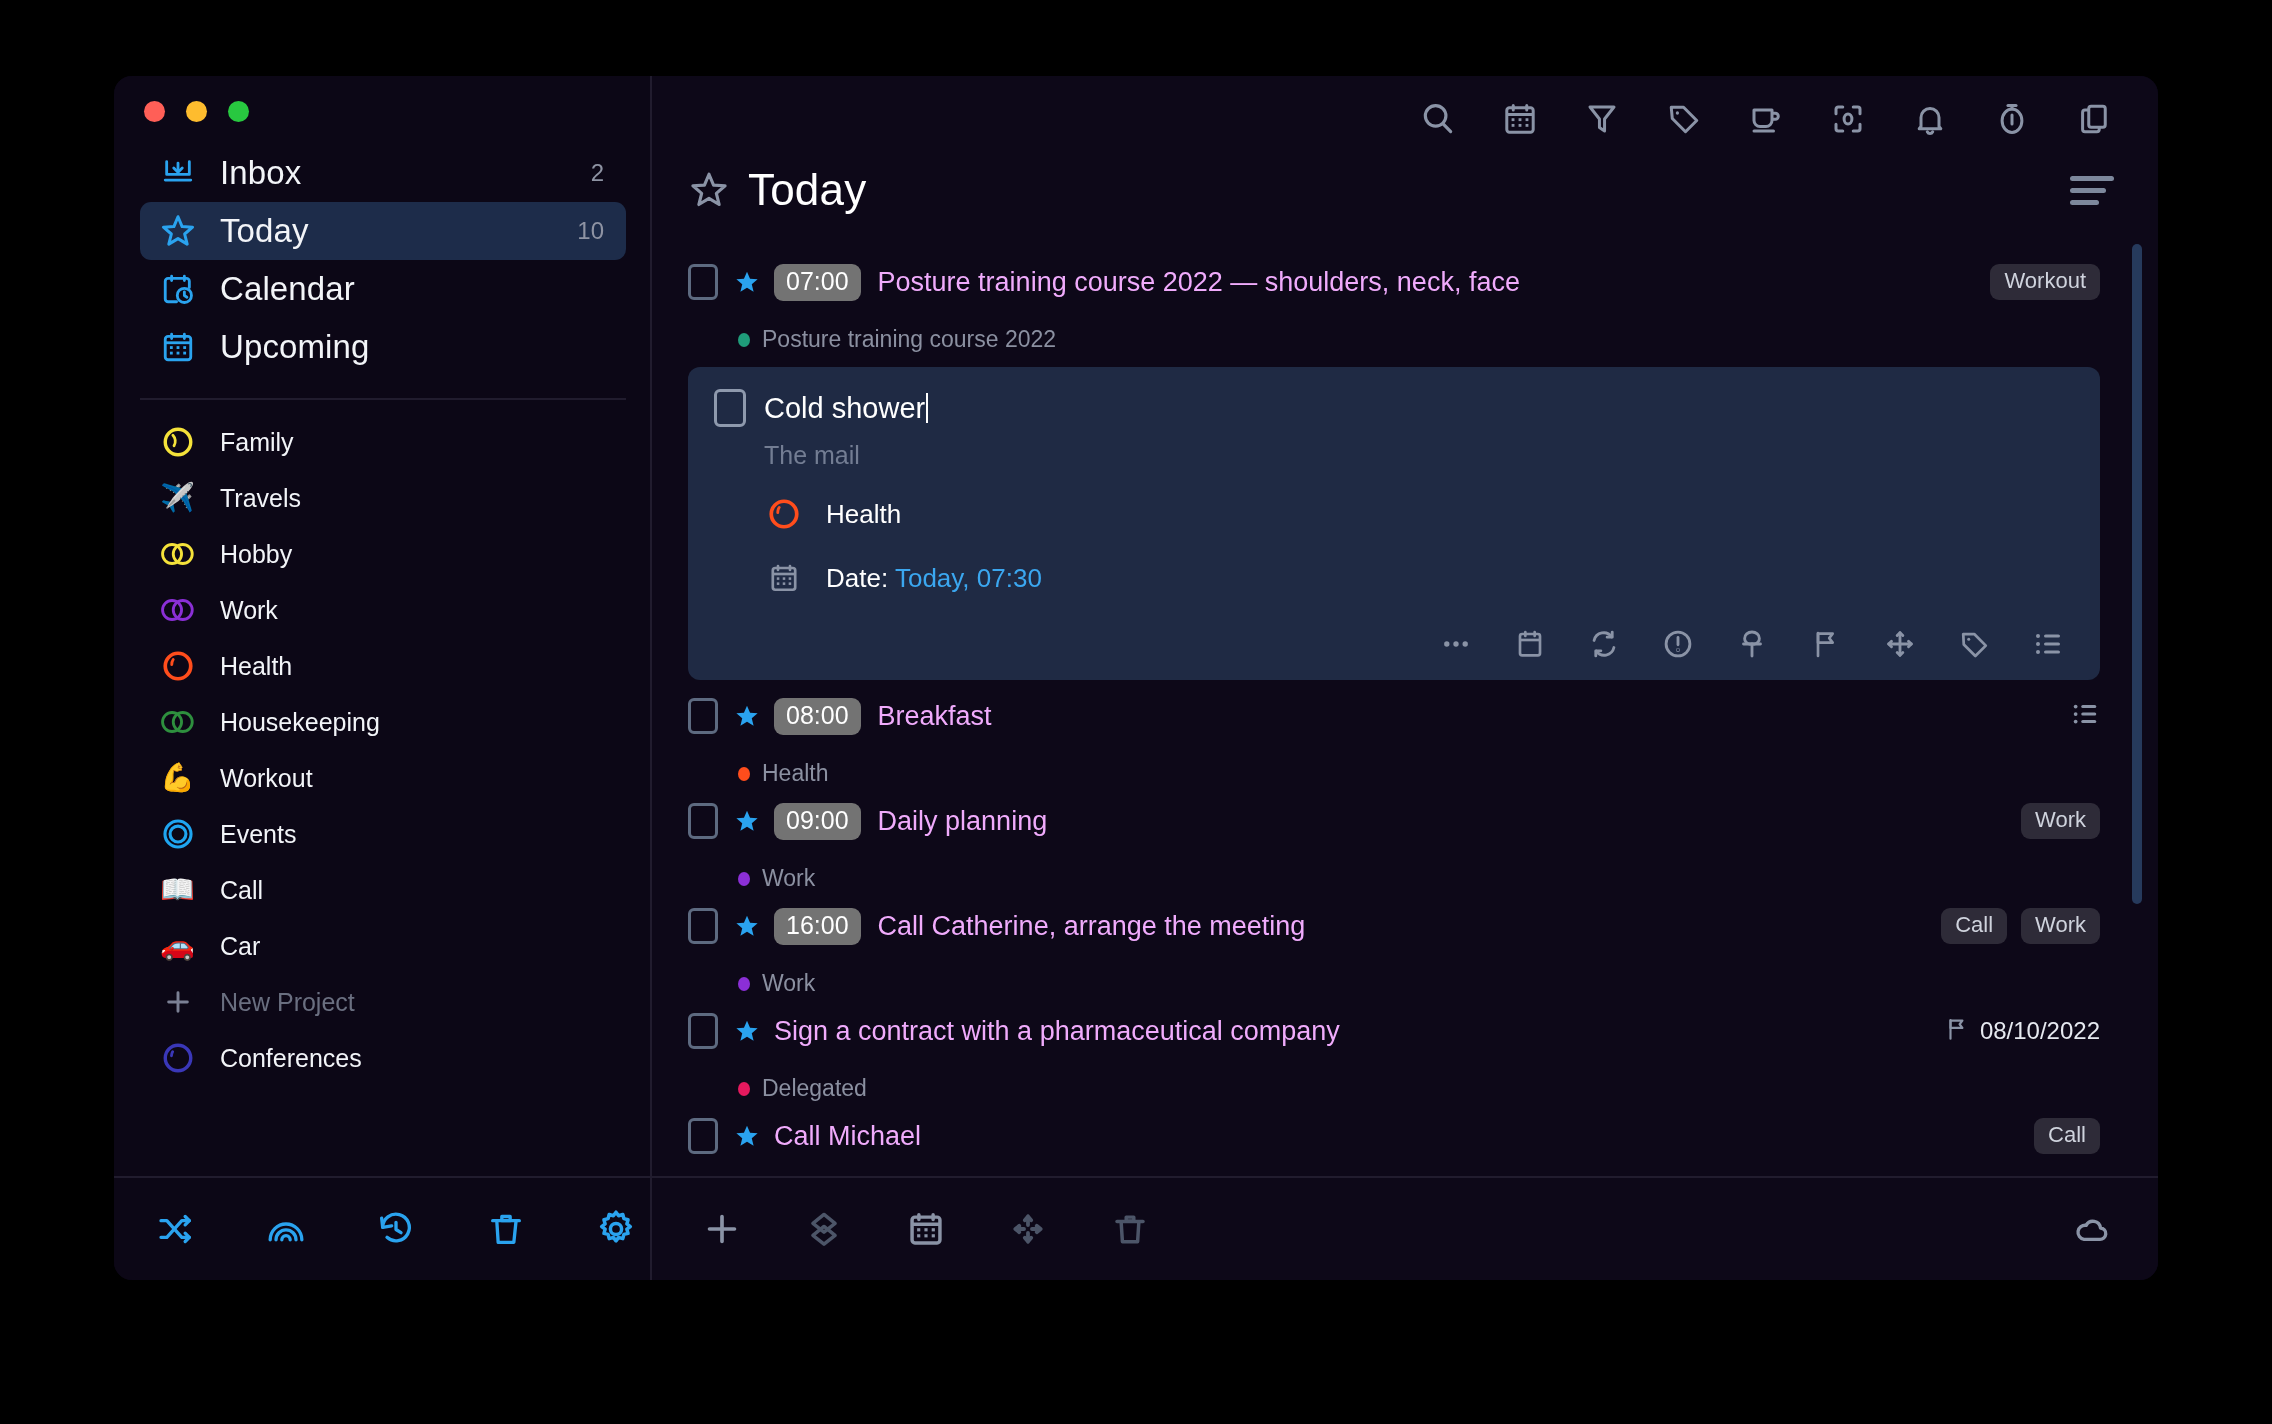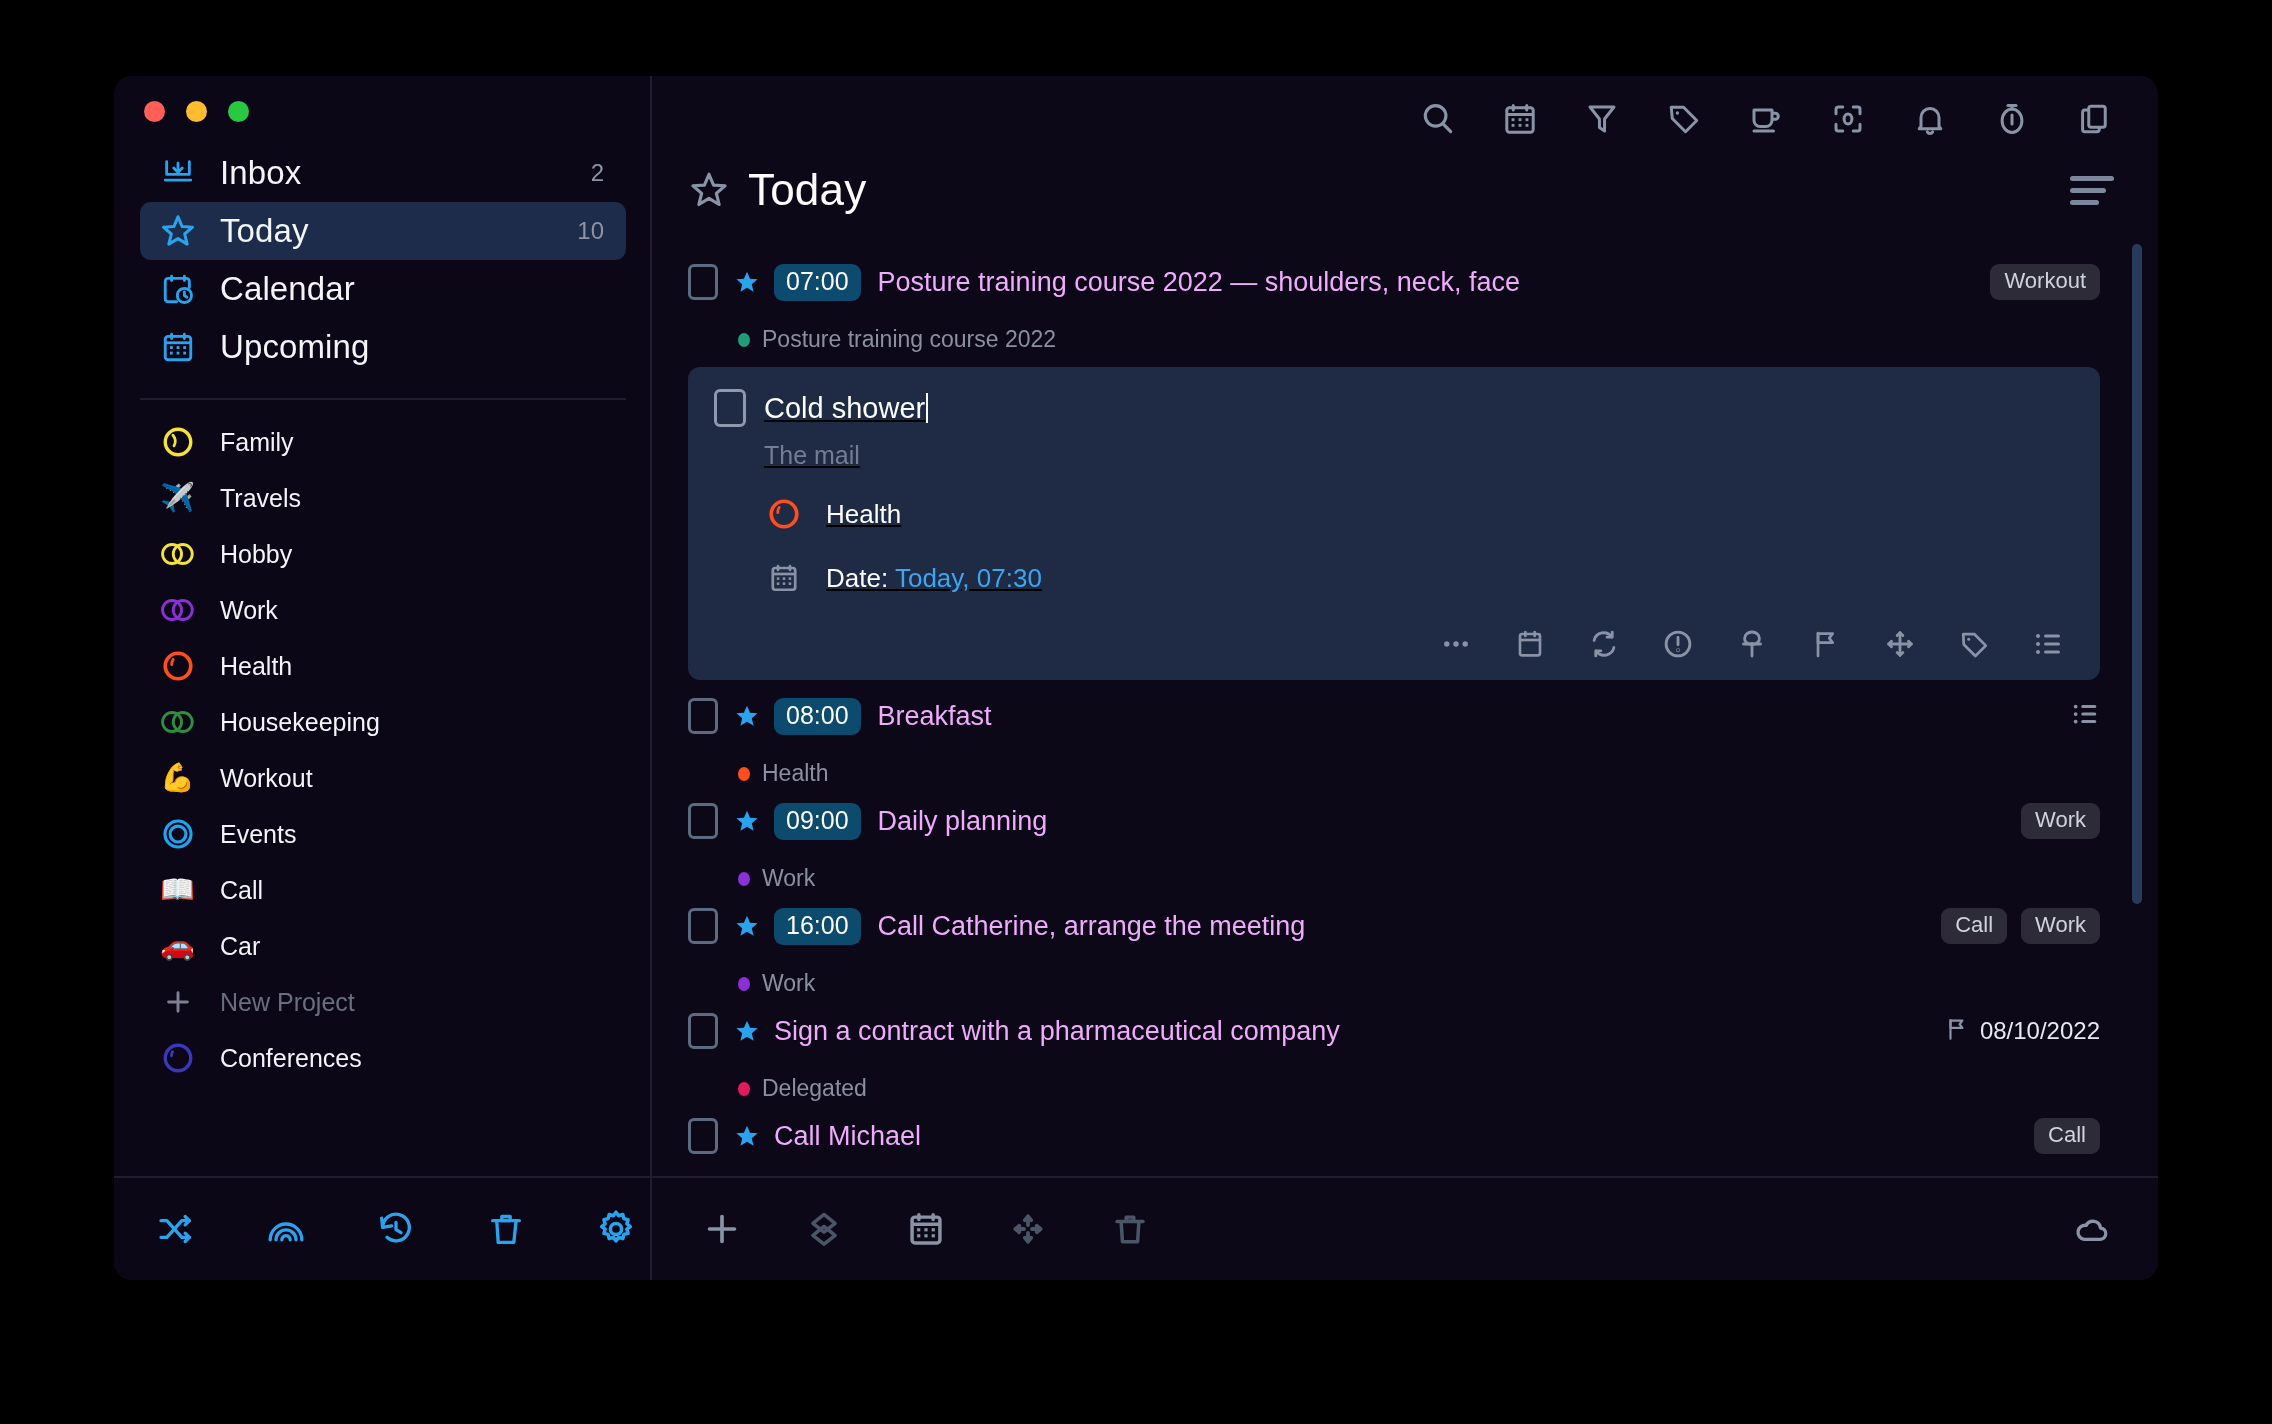--- a/index.html
+++ b/index.html
@@ -129,21 +129,21 @@
 
   .task-row { padding: 6px 0 4px 0; }
   .task-main { display: flex; align-items: center; min-height: 48px; }
   .checkbox {
     width: 30px; height: 36px; flex: 0 0 30px;
     border: 3px solid #5d6a80; border-radius: 6px;
     margin-right: 16px;
   }
   .star-ico { margin-right: 14px; display:flex; align-items:center; flex:0 0 auto; }
   .time-badge {
-    background: #0c4a6e; color: #ffffff;
+    background: #737373; color: #ffffff;
     font-size: 25px; border-radius: 9px;
     padding: 5px 12px 7px 12px;
     margin-right: 17px;
     line-height: 1;
   }
   .task-title { font-size: 27px; color: #f0abfc; white-space: nowrap; }
   .task-right { margin-left: auto; display: flex; align-items: center; gap: 14px; padding-left: 24px; }
   .pill {
     background: #2e2b38; color: #cfd3dd;
     font-size: 22px; border-radius: 9px;
@@ -155,21 +155,20 @@
   .task-sub { display: flex; align-items: center; padding-left: 50px; margin-top: 20px; }
   .sub-dot { width: 12px; height: 14px; border-radius: 50%; margin-right: 12px; flex:0 0 12px; }
   .sub-label { font-size: 23px; color: #8b90a1; }
 
   
   .task-card {
     background: #1f2a44;
     border-radius: 12px;
     margin: 10px 0 6px 0;
     padding: 22px 28px 16px 26px;
-    text-decoration: underline;
   }
   .card-titlerow { display:flex; align-items:center; }
   .card-check {
     width: 32px; height: 38px; flex:0 0 32px;
     border: 3px solid #8e99ad; border-radius: 6px;
     margin-right: 18px;
   }
   .card-title { font-size: 29px; color: #ffffff; position: relative; }
   .caret {
     display:inline-block; width:2px; height:30px;

